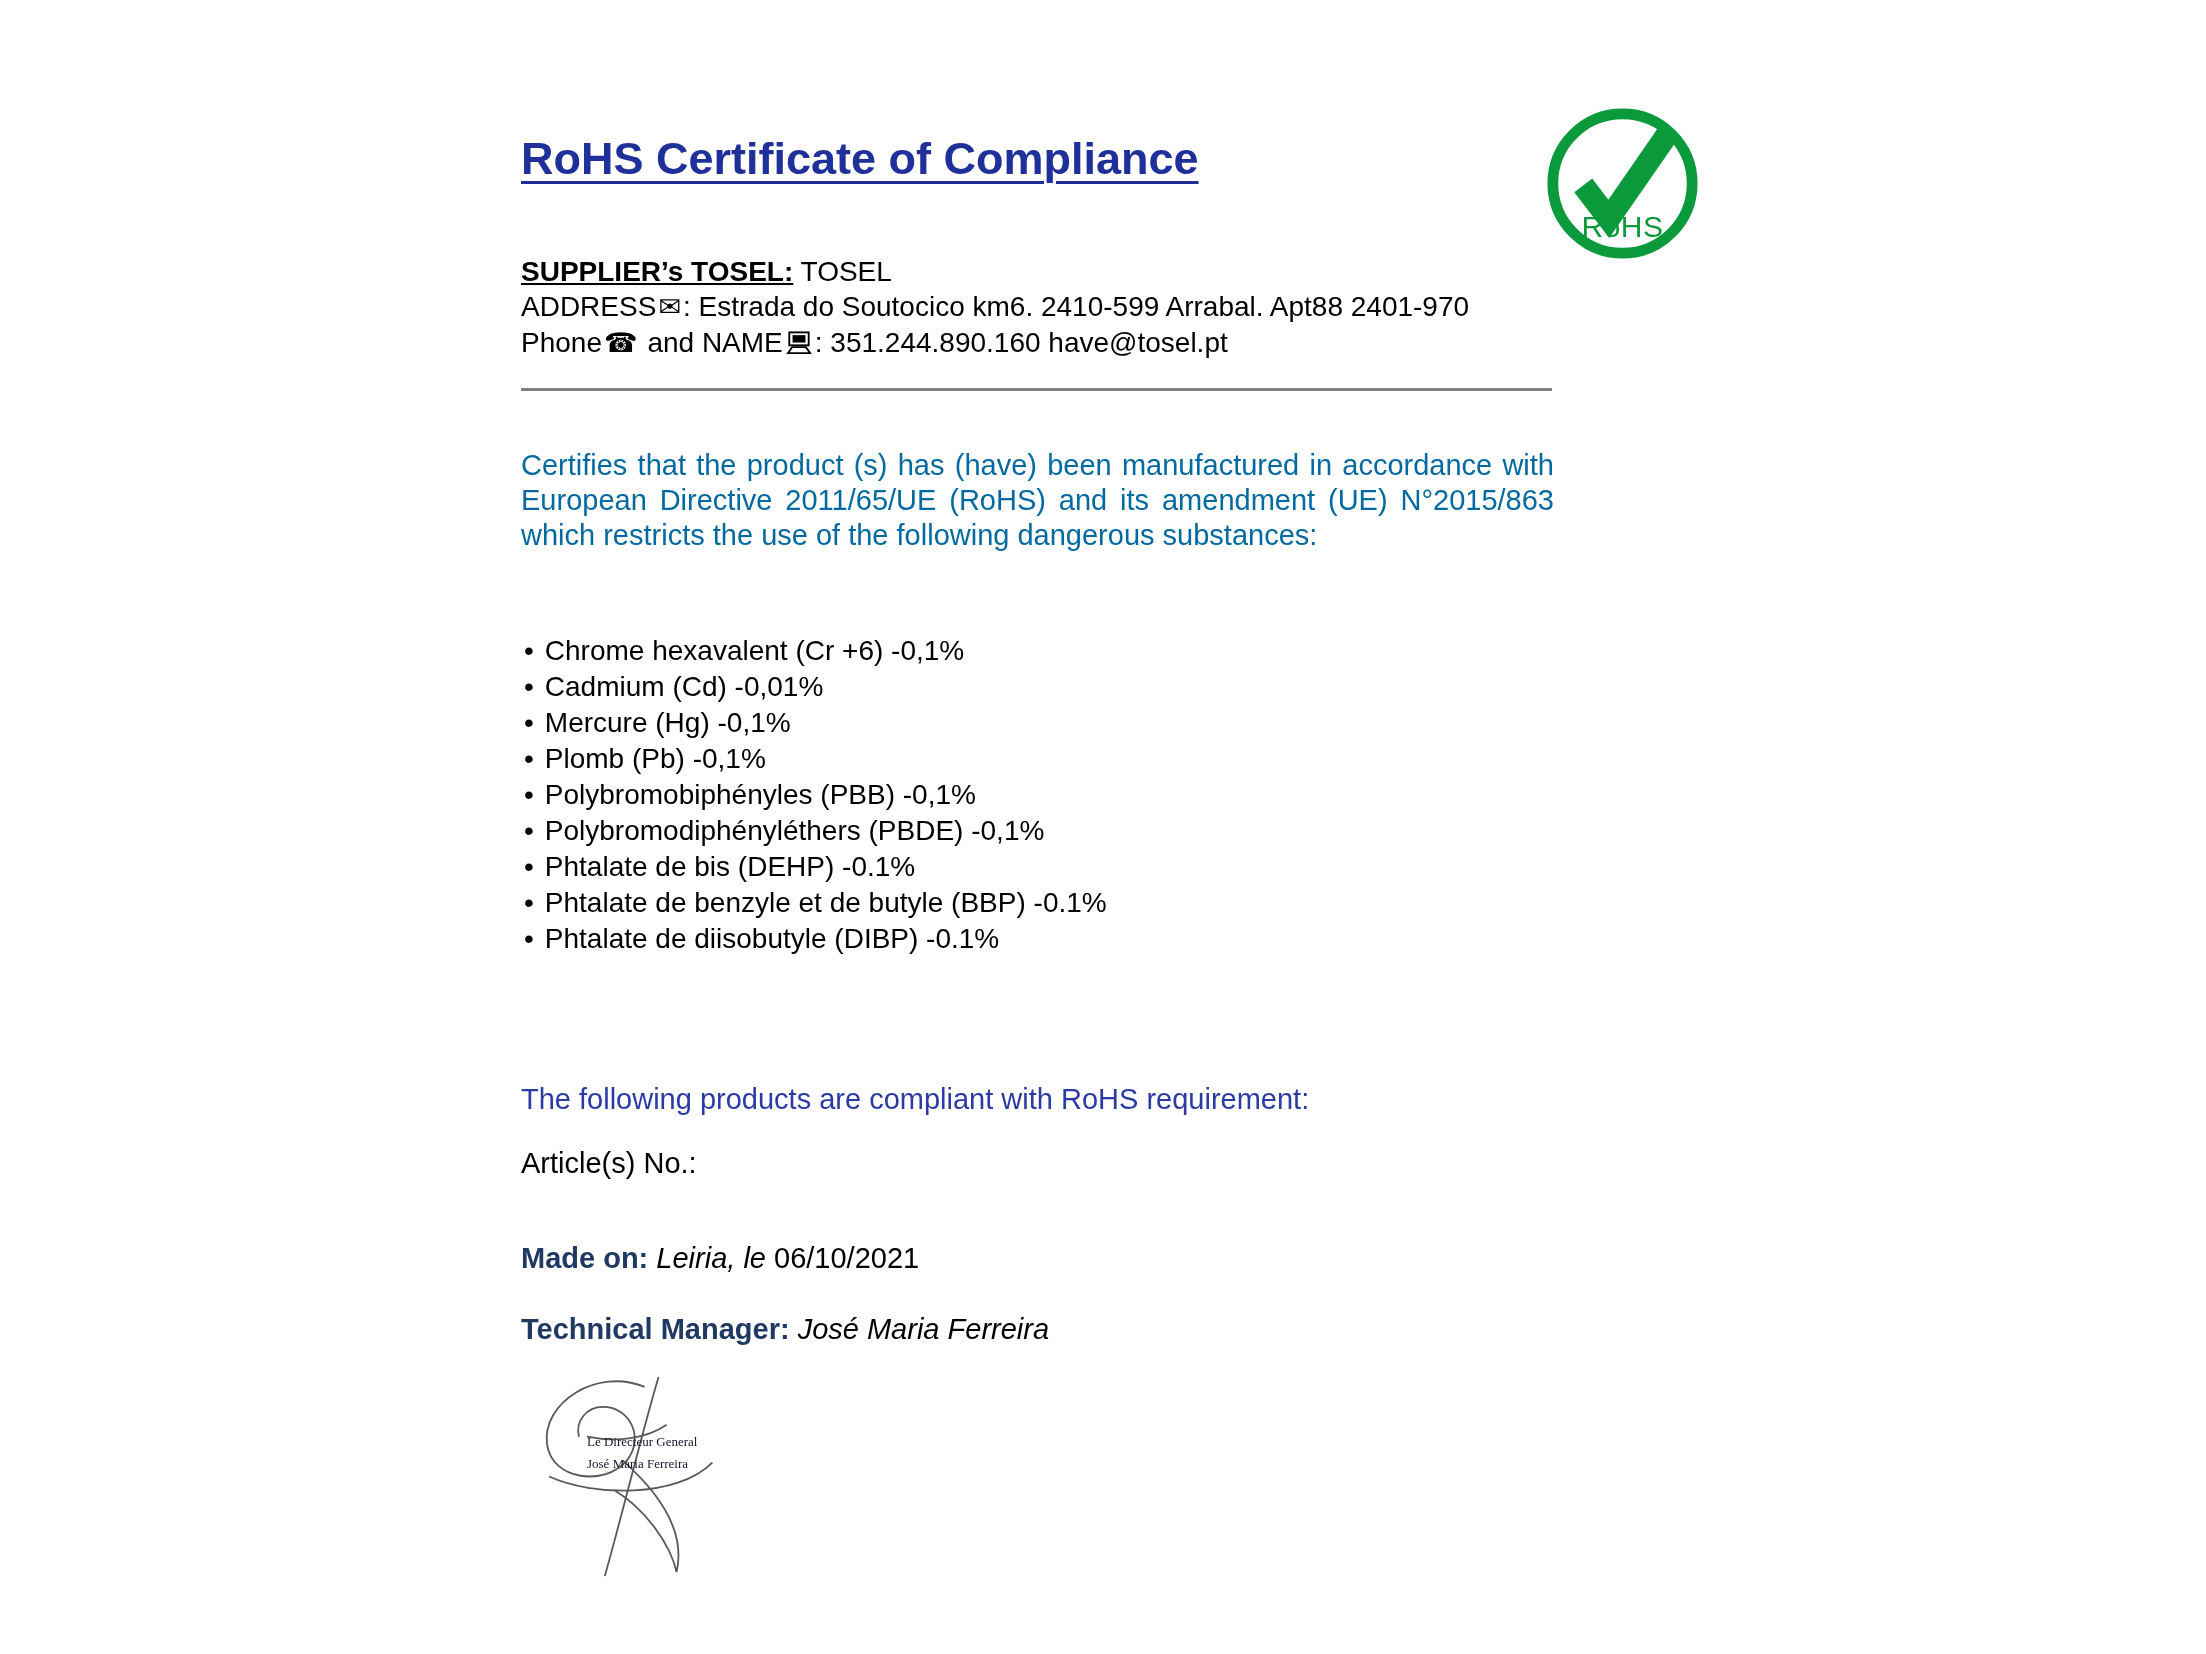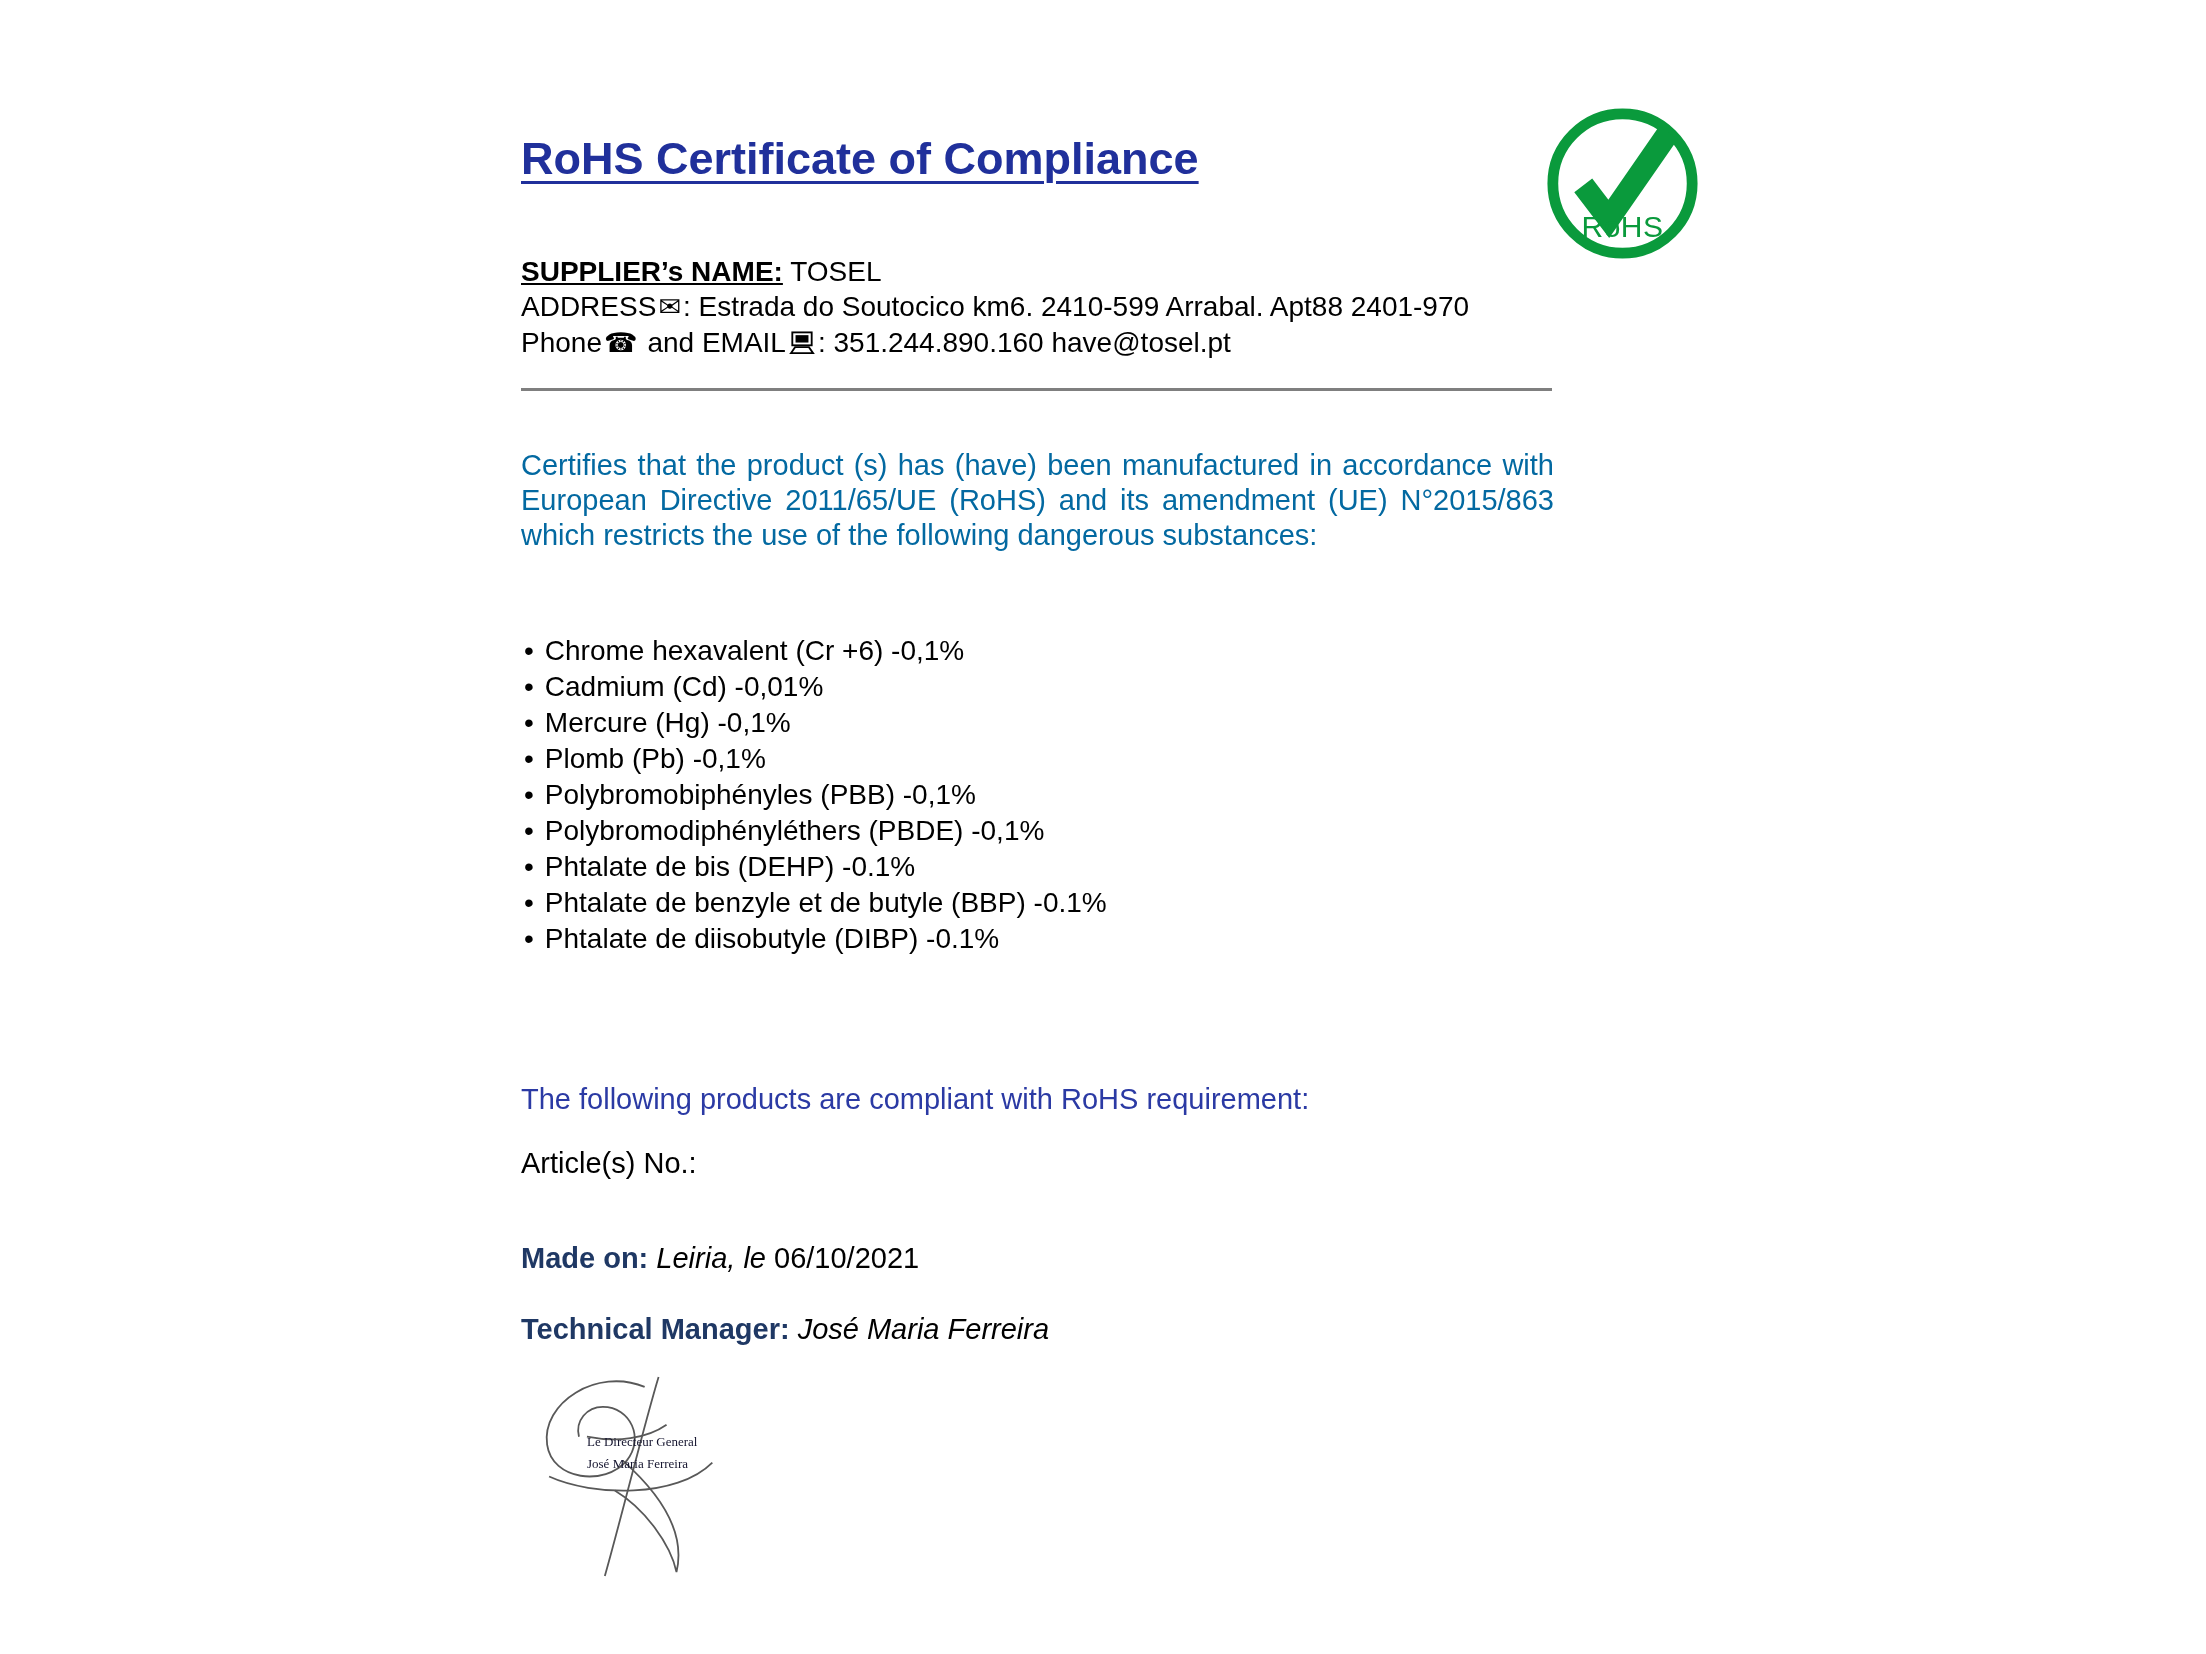--- a/index.html
+++ b/index.html
@@ -71,27 +71,27 @@
   <div class="logo">
     <svg viewBox="0 0 160 160" width="157" height="157">
       <circle cx="80" cy="80" r="71" fill="none" stroke="#0a9a3c" stroke-width="11"></circle>
       <path d="M40 82 L66 116 L127 28" fill="none" stroke="#0a9a3c" stroke-width="23" stroke-linecap="butt"></path>
     </svg>
     <span class="logo-text">RoHS</span>
   </div>
 
   <div class="supplier">
     <div>
-      <span class="b u">SUPPLIER’s NAME:</span><span> TOSEL</span>
+      <span class="b u">SUPPLIER’s TOSEL:</span><span> TOSEL</span>
     </div>
     <div>
       <span>ADDRESS</span><span class="glyph">✉</span><span>: Estrada do Soutocico km6. 2410-599 Arrabal. Apt88 2401-970</span>
     </div>
     <div>
-      <span>Phone</span><span class="glyph">☎</span><span> and EMAIL</span><span class="svg-icon"><svg width="26" height="24" viewBox="0 0 28 26">
+      <span>Phone</span><span class="glyph">☎</span><span> and NAME</span><span class="svg-icon"><svg width="26" height="24" viewBox="0 0 28 26">
             <rect x="3.5" y="1.5" width="21" height="14" fill="none" stroke="#000" stroke-width="2"></rect>
             <rect x="7" y="4.5" width="14" height="8" fill="#000"></rect>
             <path d="M2 24 L6.5 17.5 H21.5 L26 24 Z" fill="none" stroke="#000" stroke-width="2"></path>
           </svg></span><span>: 351.244.890.160 have@tosel.pt</span>
     </div>
   </div>
 
   <hr class="rule">
 
   <p class="cert">Certifies that the product (s) has (have) been manufactured in accordance with European Directive 2011/65/UE (RoHS) and its amendment (UE) N°2015/863 which restricts the use of the following dangerous substances:</p>

